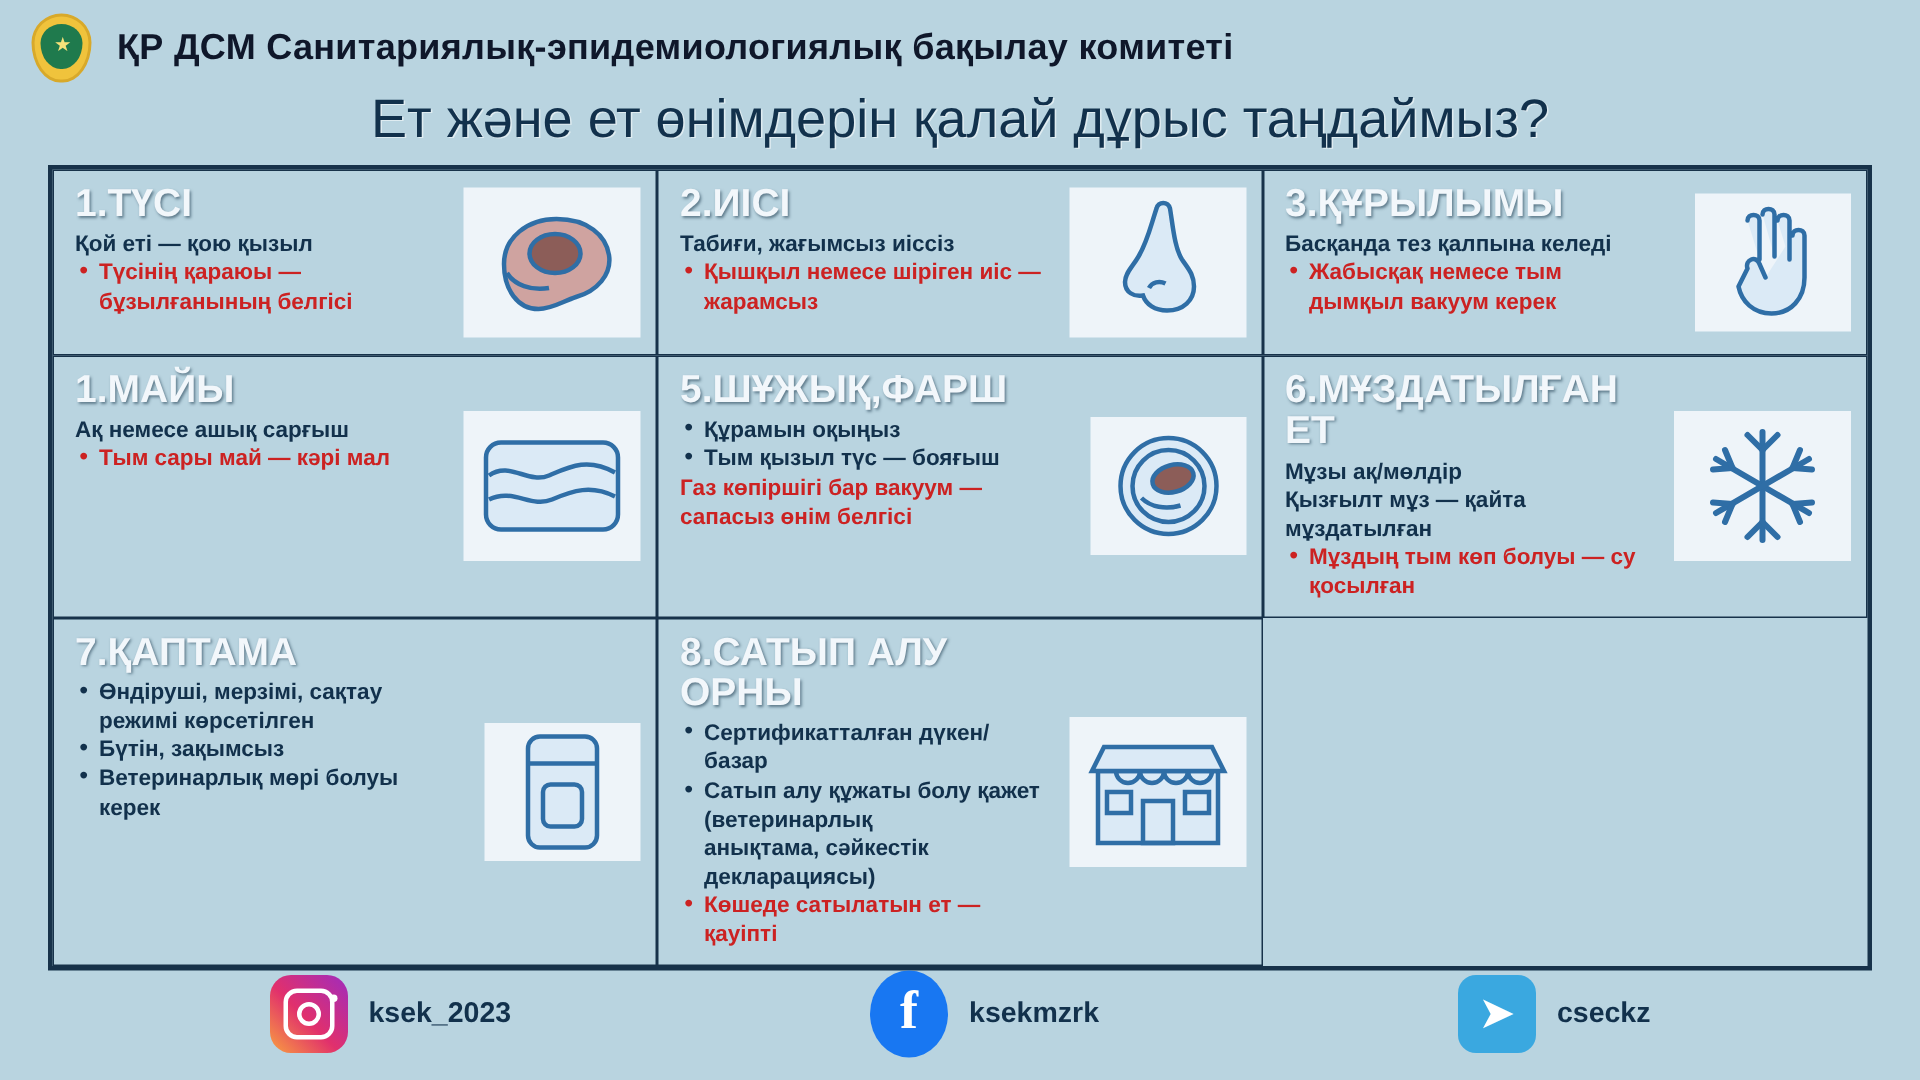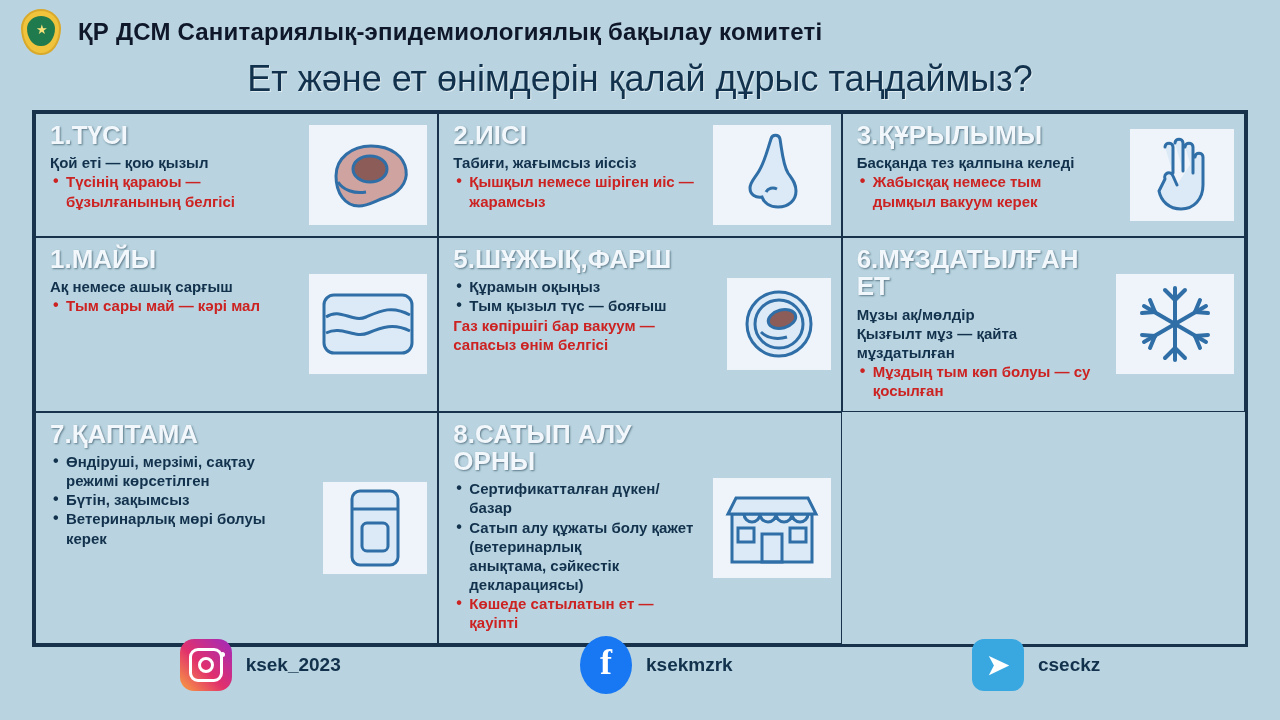--- a/index.html
+++ b/index.html
@@ -132,21 +132,21 @@
     align-items: center;
     justify-content: center;
   }
   .icon-box.small {
     width: 104px;
     height: 92px;
   }
   .footer {
     position: absolute;
     left: 0;
-    bottom: 11px;
+    bottom: 0;
     width: 1280px;
     height: 88px;
     display: flex;
     align-items: center;
     justify-content: space-around;
     padding: 0 60px;
     box-sizing: border-box;
   }
   .social {
     display: flex;

